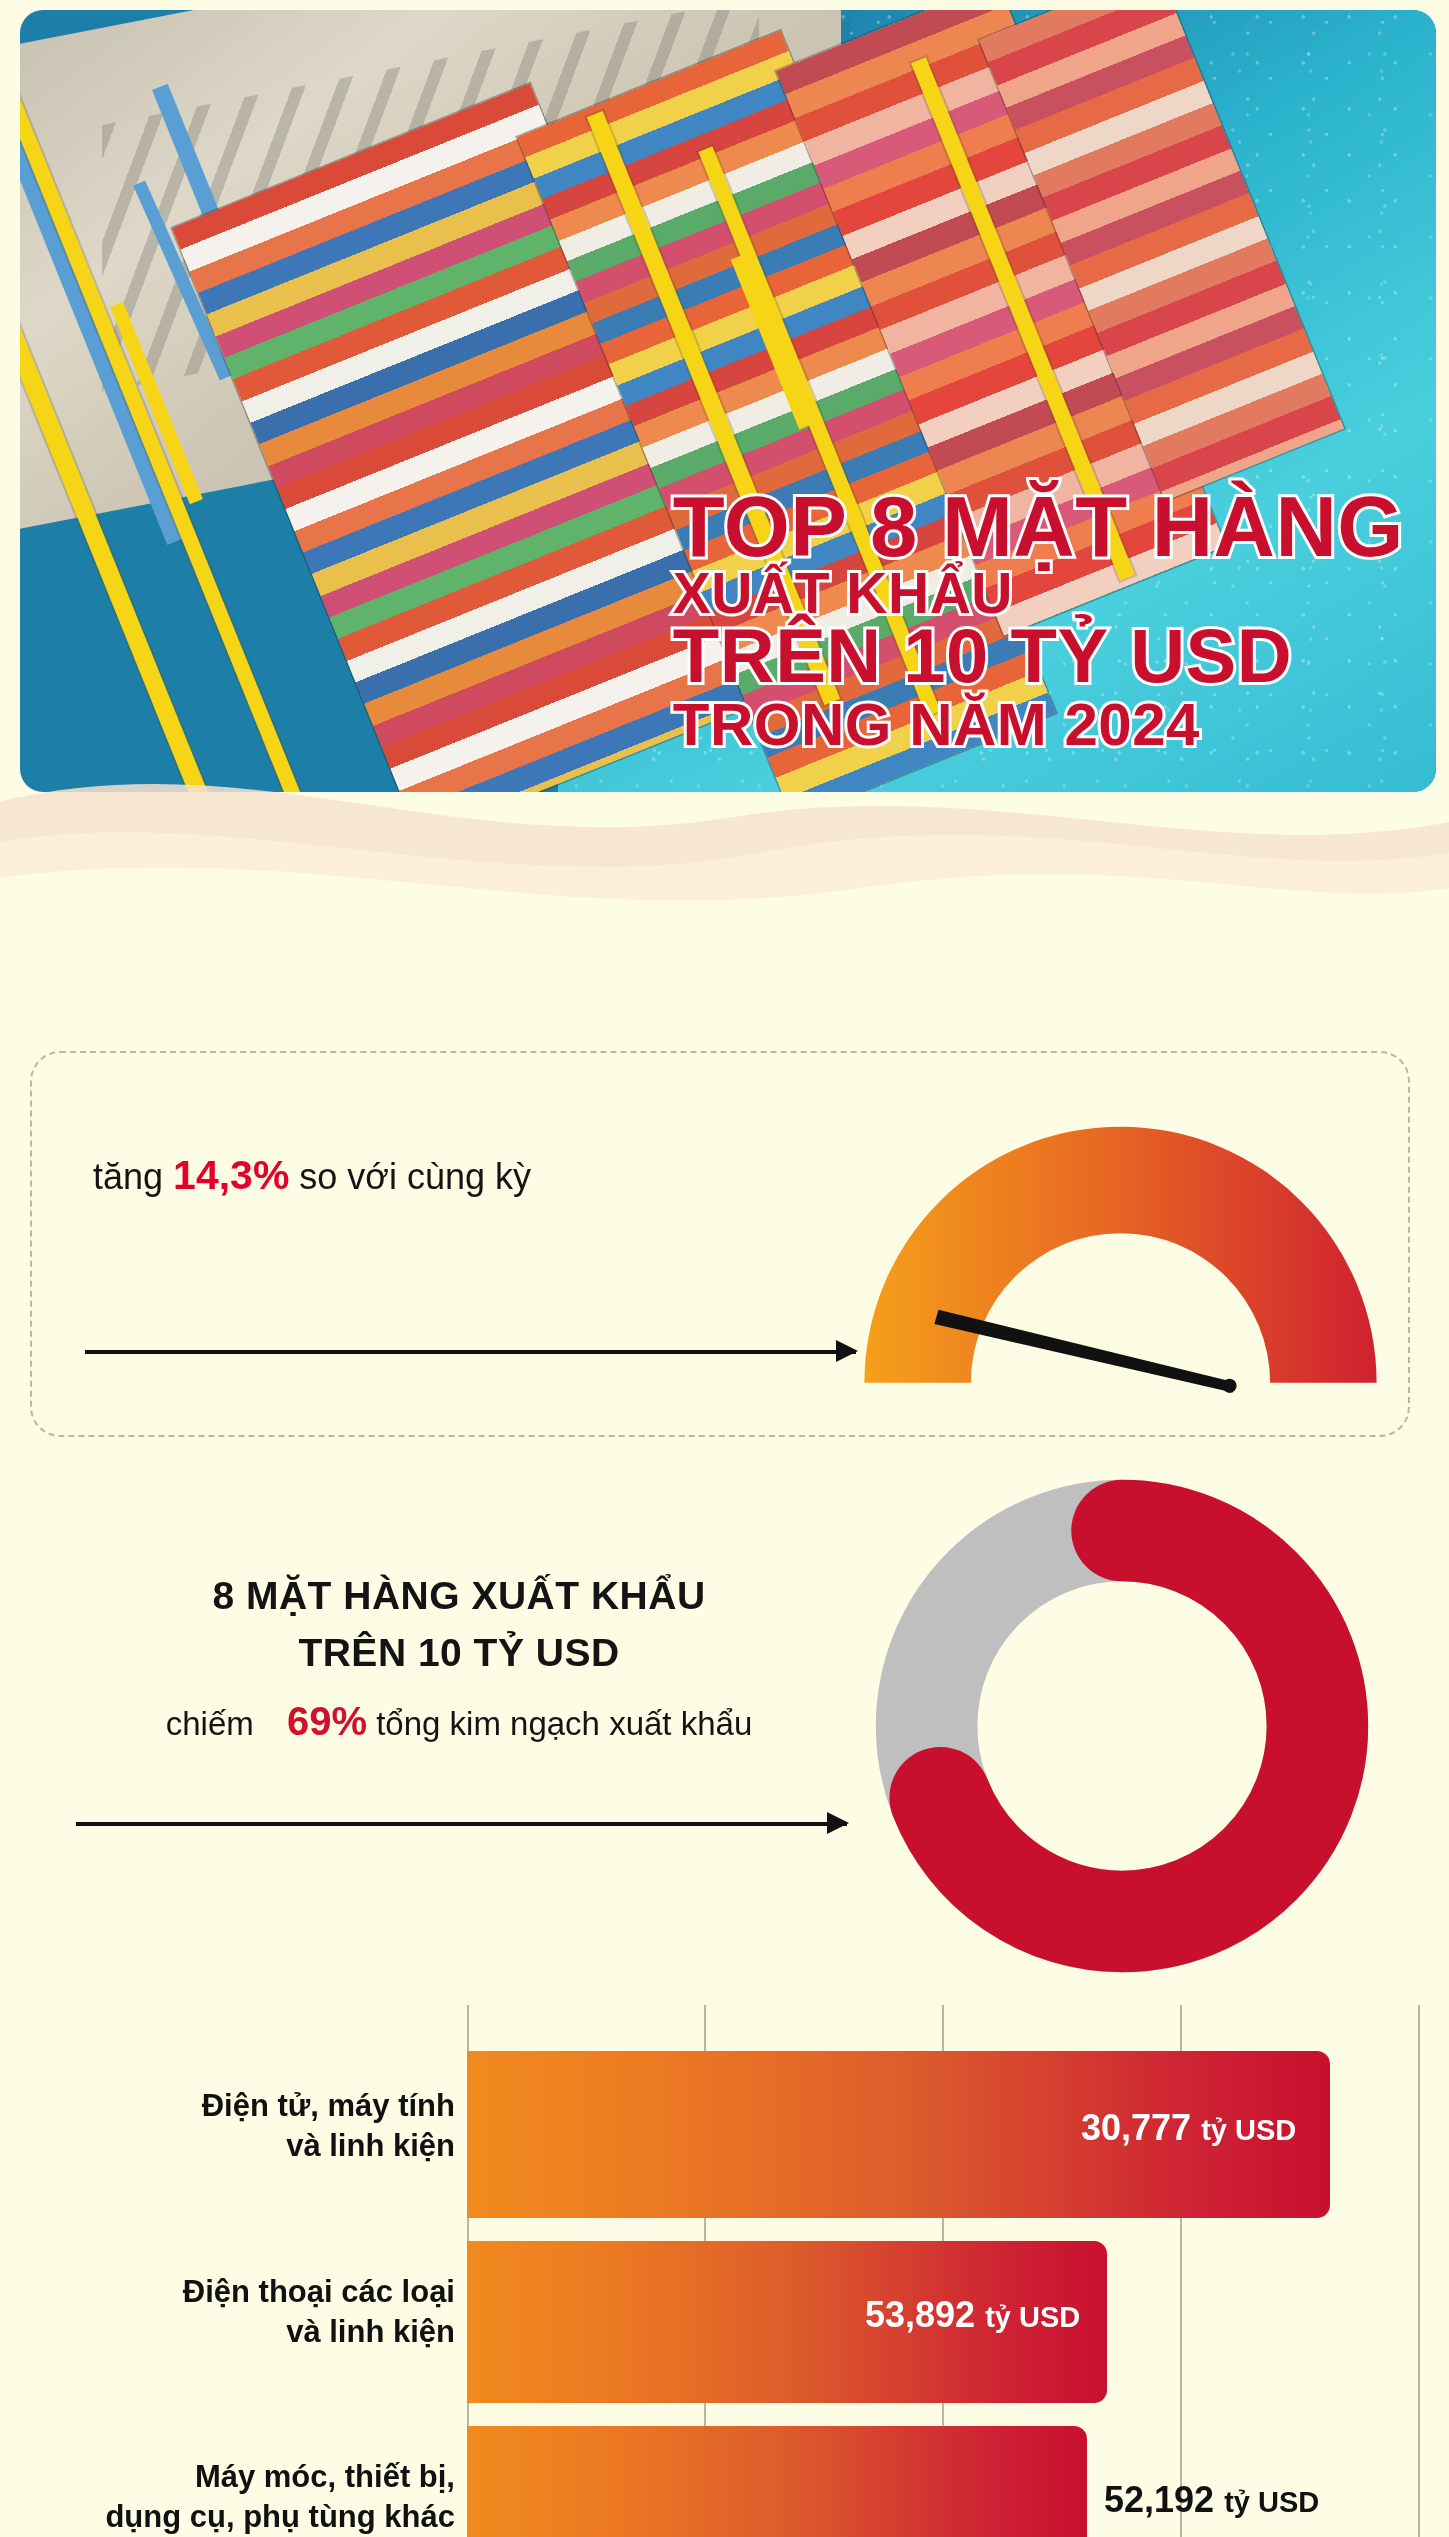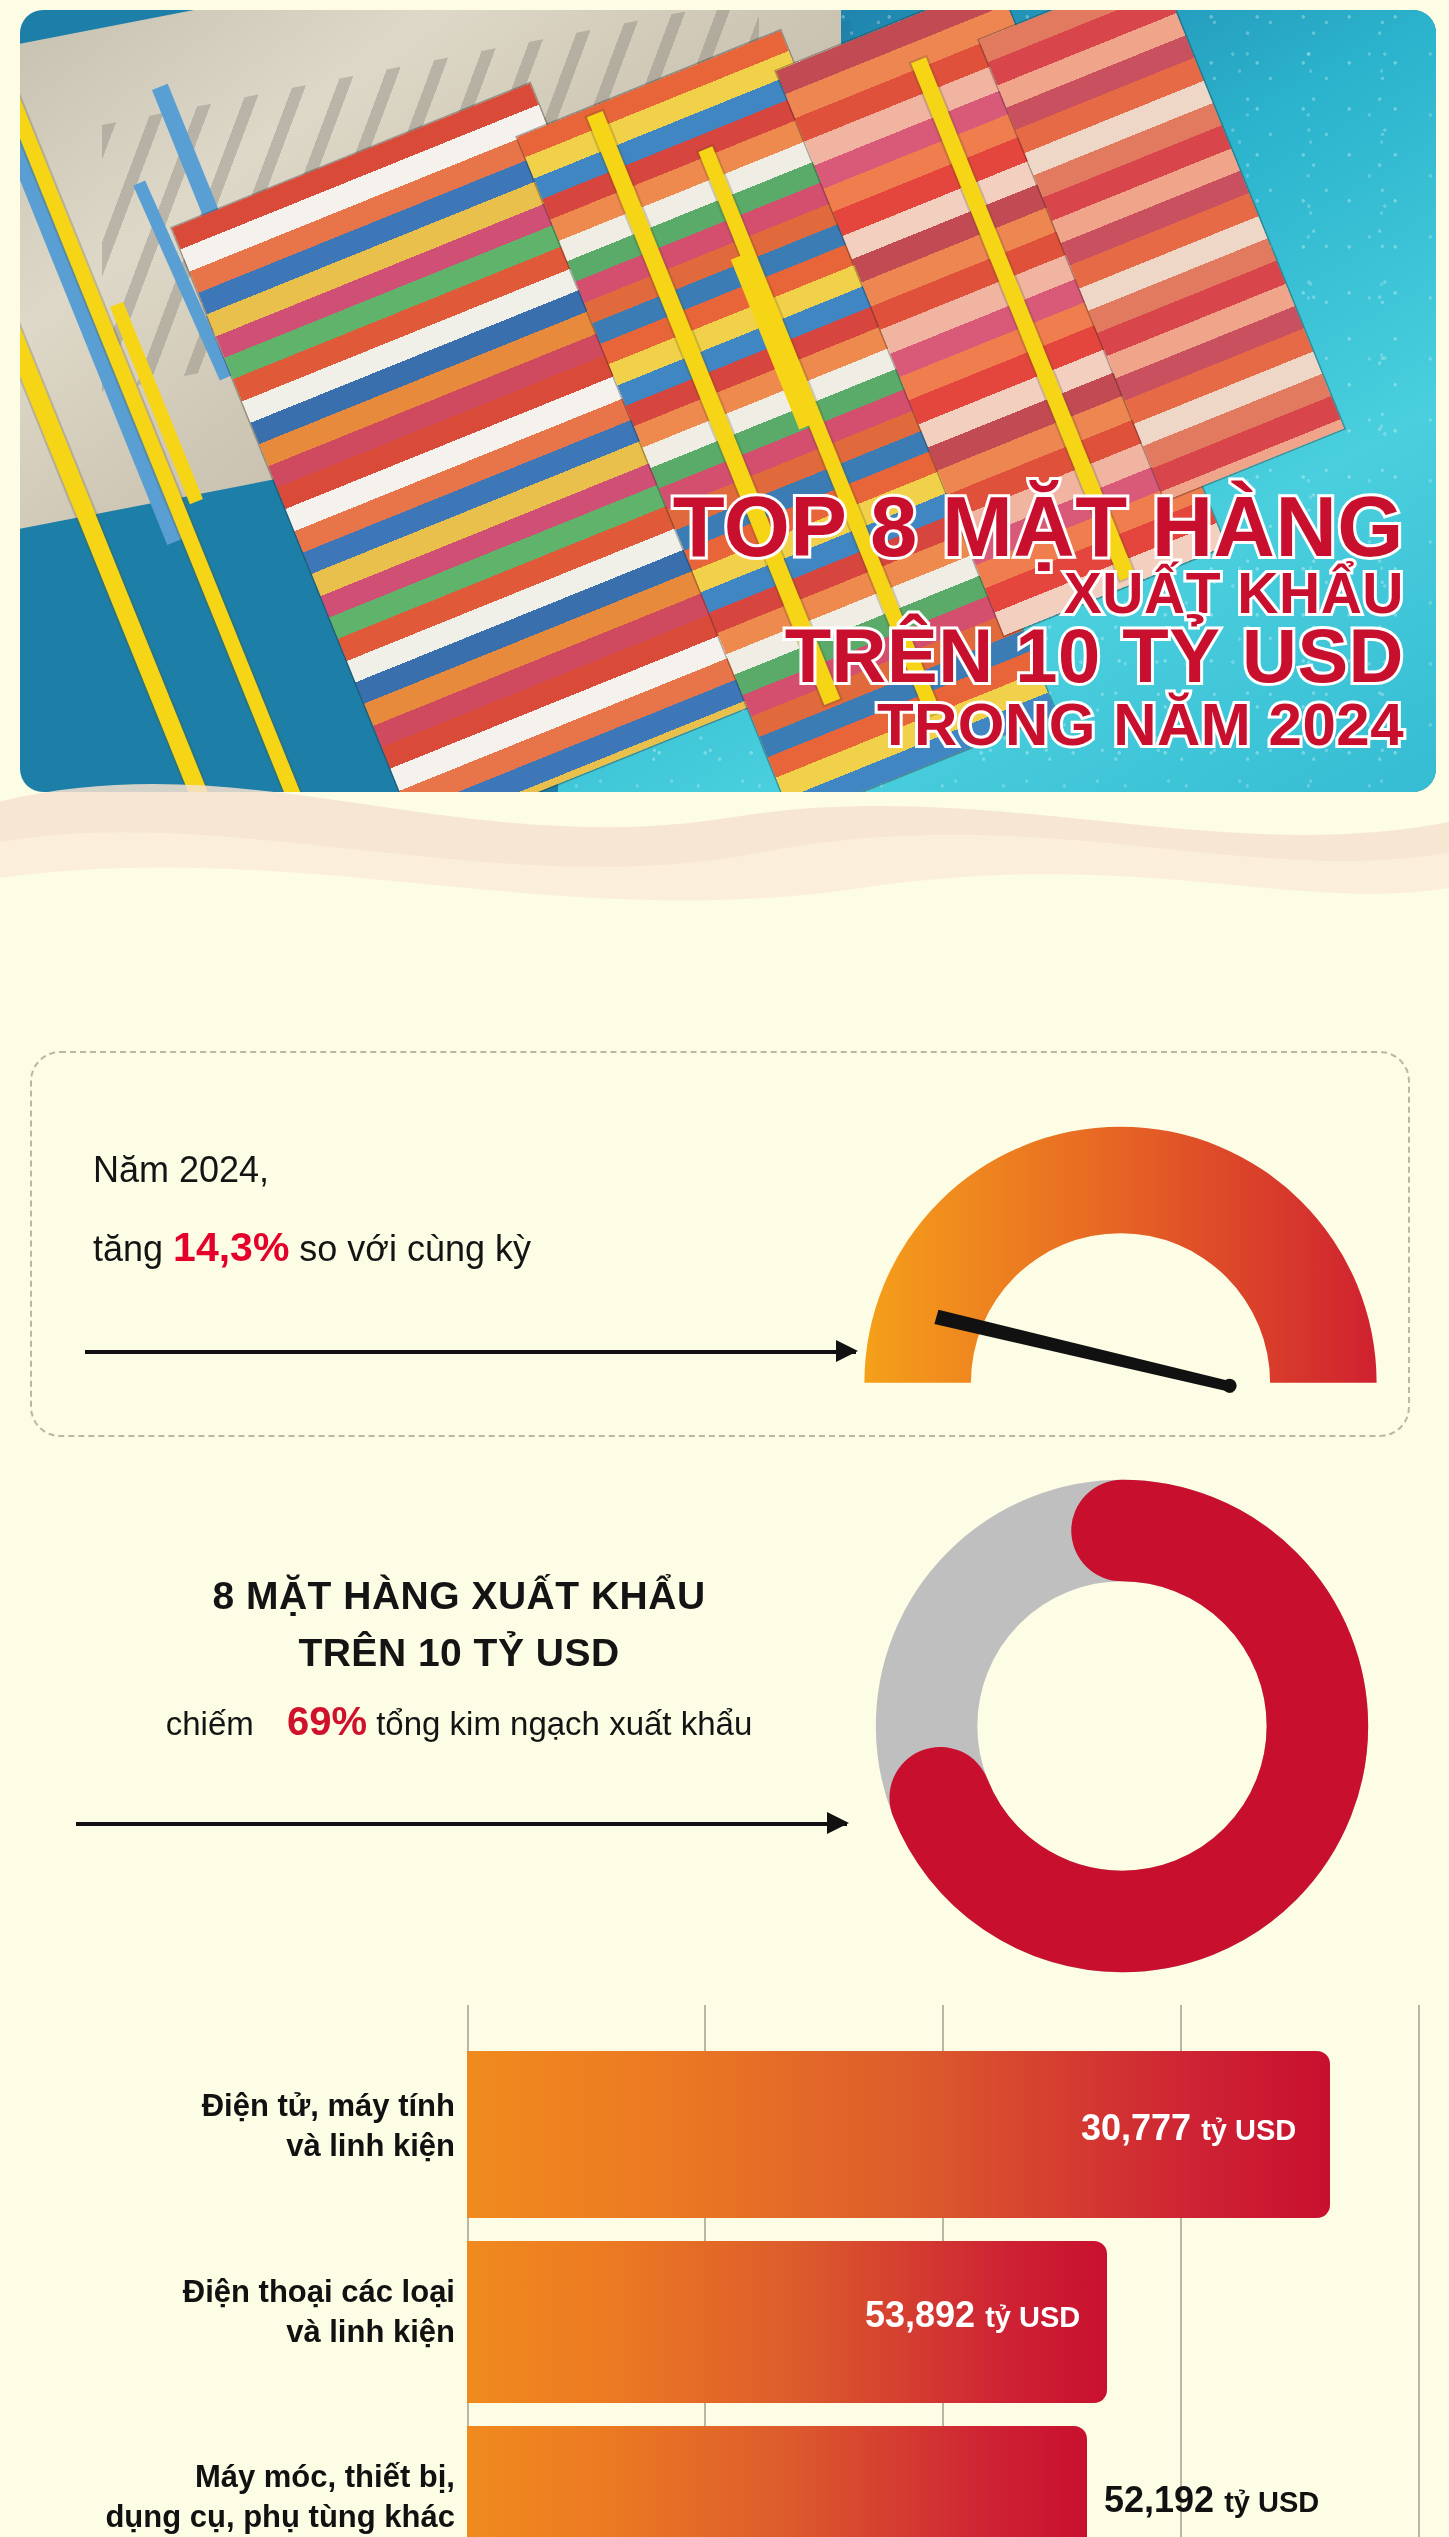--- a/index.html
+++ b/index.html
@@ -95,21 +95,21 @@
   .bcb1{left:56px;top:264px;width:213px;transform:rotate(66deg);}
 
   
   .hero-waves{
     position:absolute;left:0;bottom:0;width:1450px;height:315px;
   }
 
   
   .title-block{
     position:absolute;right:46px;top:487px;
-    text-align:right;
+    text-align:left;
     z-index:5;
   }
   .t-line{
     font-family:"Liberation Sans",sans-serif;
     font-weight:bold;
     color:#C8102E;
     letter-spacing:0.5px;
     line-height:.94;
     -webkit-text-stroke:6px #ffffff;
     paint-order:stroke fill;
@@ -212,21 +212,20 @@
     <div class="title-block">
       <div class="t-line t1">TOP 8 MẶT HÀNG</div>
       <div class="t-line t2">XUẤT KHẨU</div>
       <div class="t-line t3">TRÊN 10 TỶ USD</div>
       <div class="t-line t4">TRONG NĂM 2024</div>
     </div>
   </div>
 
   <div class="gauge-card">
     <div class="gauge-text">
-      <div>Năm 2024,</div>
       <div>
         <span>tăng </span><span class="red">14,3%</span><span> so với cùng kỳ</span>
       </div>
     </div>
     <div class="arrow-1"></div>
 
     <svg class="gauge-svg" width="543" height="284" viewBox="0 0 1070 560">
       <defs>
         <linearGradient id="gaugeGrad" x1="0" y1="0" x2="1" y2="0">
           <stop offset="0%" stop-color="#F5A01A"></stop>

